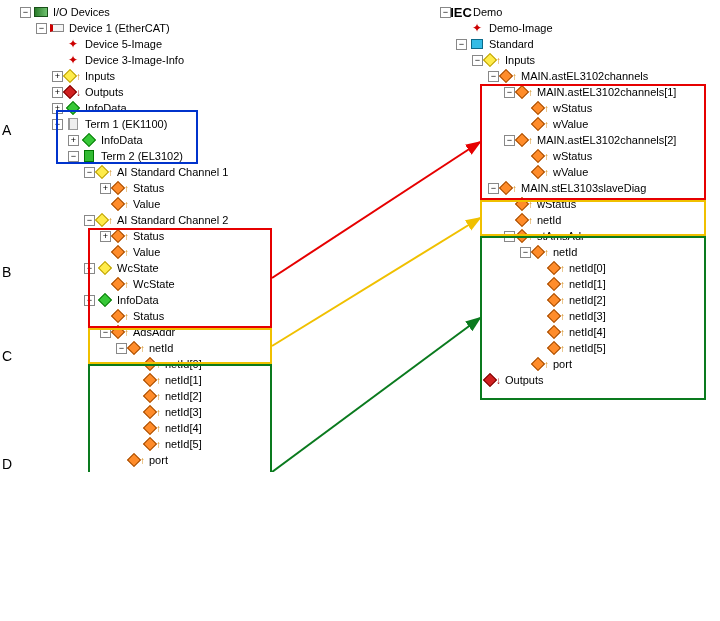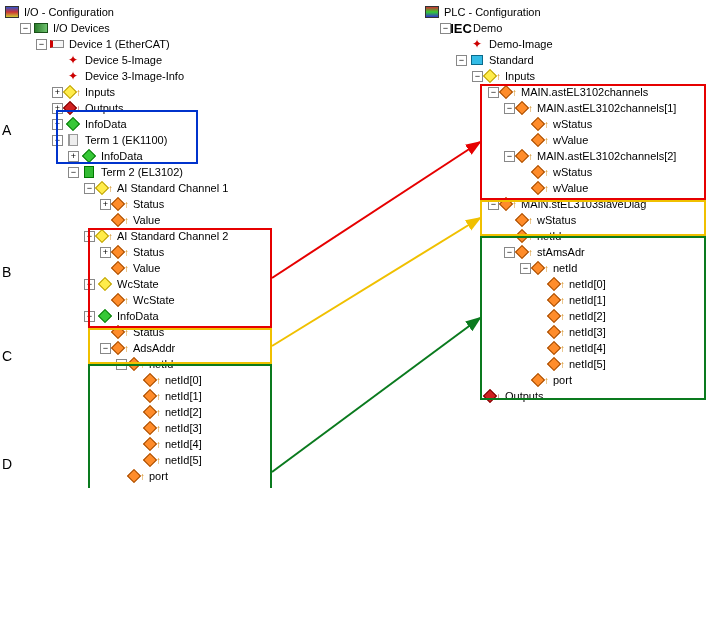--- a/index.html
+++ b/index.html
@@ -45,26 +45,20 @@
   .arrow-dn { font-size:10px; color:#a00000; margin-left:1px; }
   .std-ic { width:12px;height:10px;background:#33bce6;border:1px solid #0a6a8a; }
 </style>
 </head>
 <body>
 
 <div class="cols">
 
 <div class="col col-left">
 
-<div class="node">
-  <span class="ic">
-          <span style="width:14px;height:12px;background:linear-gradient(#3355cc,#c33,#cc3);border:1px solid #333"></span>
-        </span>
-  <span class="lbl">I/O - Configuration</span>
-</div>
 
 <div class="node">
   <span class="indent"></span>
   <span class="exp">−</span>
   <span class="ic">
           <span class="dev-ic"></span>
         </span>
   <span class="lbl">I/O Devices</span>
 </div>
 
@@ -440,26 +434,20 @@
           <span class="diamond o"></span>
           <span class="arrow-up">↑</span>
         </span>
   <span class="lbl">port</span>
 </div>
 
 </div>
 
 <div class="col col-right" style="padding-left:80px">
 
-<div class="node">
-  <span class="ic">
-          <span style="width:14px;height:12px;background:linear-gradient(#c33,#3c3,#33c);border:1px solid #333"></span>
-        </span>
-  <span class="lbl">PLC - Configuration</span>
-</div>
 <div class="node">
   <span class="indent"></span>
   <span class="exp">−</span>
   <span class="ic">
           <span style="font-size:13px;font-weight:bold">IEC</span>
         </span>
   <span class="lbl">Demo</span>
 </div>
 <div class="node">
   <span class="indent"></span>

